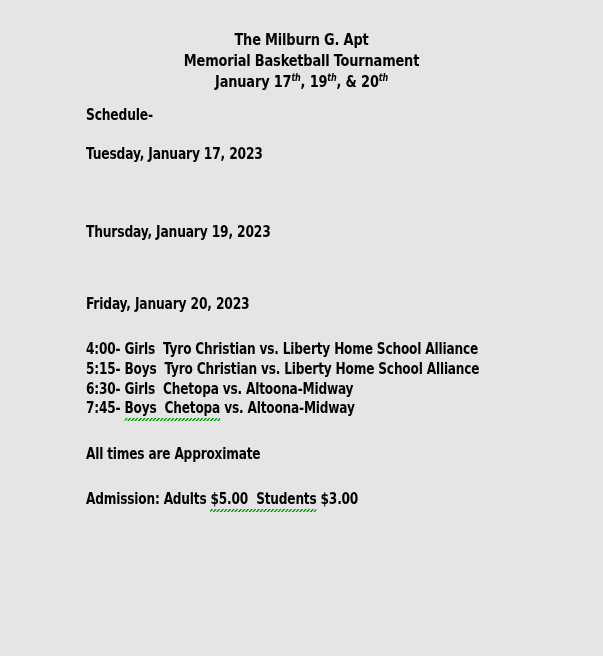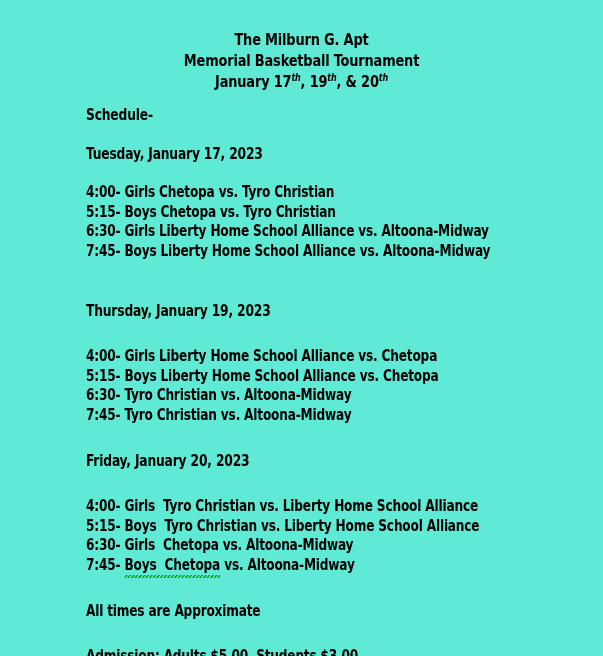--- a/index.html
+++ b/index.html
@@ -13,21 +13,21 @@
     height: 656px;
     overflow: hidden;
     font-family: "DejaVu Sans", sans-serif;
     color: #000000;
   }
 
   #doc {
     position: relative;
     width: 603px;
     height: 656px;
-    background: #5eead4;
+    background: #e5e5e5;
   }
 
   
   .txt {
     font-family: "DejaVu Sans Condensed", "Liberation Sans Narrow",
                  "Liberation Sans", sans-serif;
     font-weight: bold;
     font-stretch: condensed;
     color: #000000;
     white-space: pre;
@@ -118,39 +118,27 @@
   <div id="body-block">
 
     <span class="txt line heading">Schedule-</span>
 
     <div class="gap-sm"></div>
 
     <span class="txt line heading">Tuesday, January 17, 2023</span>
 
     <div class="gap-sm"></div>
 
-    <div class="games">
-      <span class="txt line">4:00- Girls Chetopa vs. Tyro Christian</span>
-      <span class="txt line">5:15- Boys Chetopa vs. Tyro Christian</span>
-      <span class="txt line">6:30- Girls Liberty Home School Alliance vs. Altoona-Midway</span>
-      <span class="txt line">7:45- Boys Liberty Home School Alliance vs. Altoona-Midway</span>
-    </div>
 
     <div class="gap-lg"></div>
 
     <span class="txt line heading">Thursday, January 19, 2023</span>
 
     <div class="gap-md"></div>
 
-    <div class="games">
-      <span class="txt line">4:00- Girls Liberty Home School Alliance vs. Chetopa</span>
-      <span class="txt line">5:15- Boys Liberty Home School Alliance vs. Chetopa</span>
-      <span class="txt line">6:30- Tyro Christian vs. Altoona-Midway</span>
-      <span class="txt line">7:45- Tyro Christian vs. Altoona-Midway</span>
-    </div>
 
     <div class="gap-md"></div>
 
     <span class="txt line heading">Friday, January 20, 2023</span>
 
     <div class="gap-md"></div>
 
     <div class="games">
       <span class="txt line">4:00- Girls  Tyro Christian vs. Liberty Home School Alliance</span>
       <span class="txt line">5:15- Boys  Tyro Christian vs. Liberty Home School Alliance</span>

